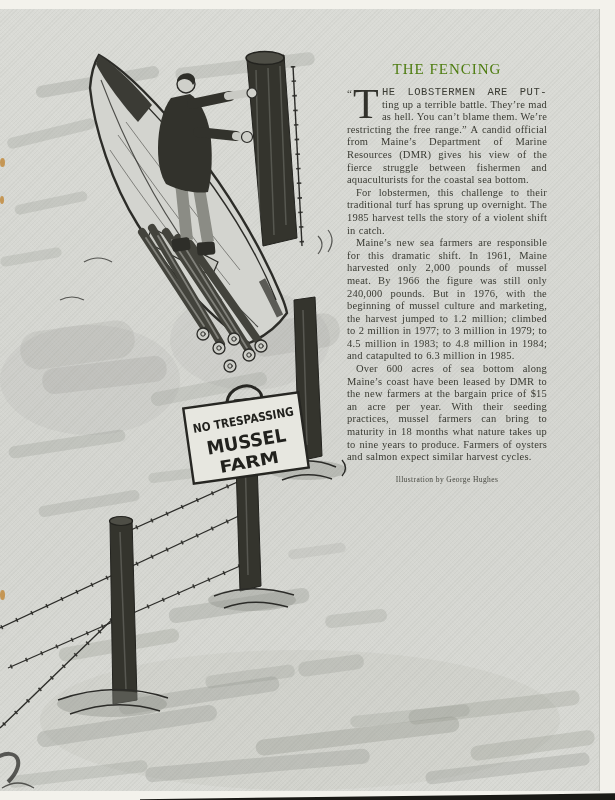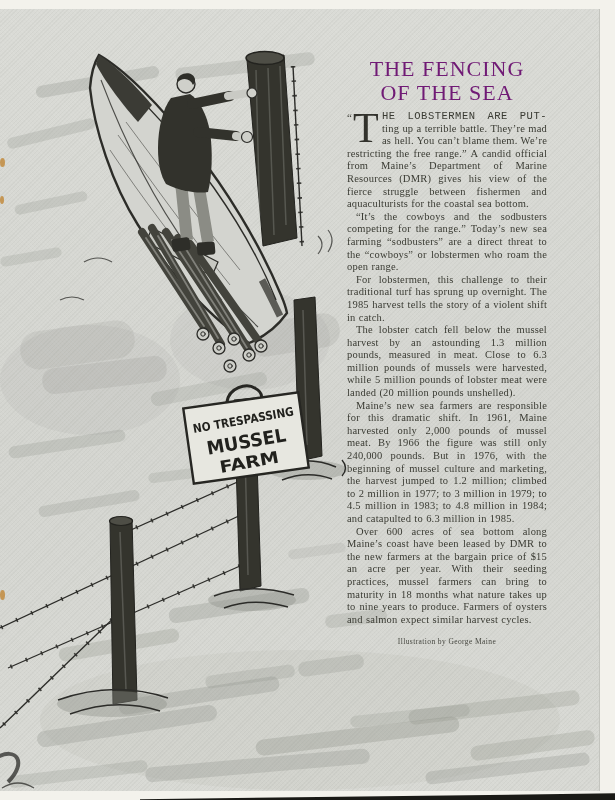--- a/index.html
+++ b/index.html
@@ -15,21 +15,21 @@
          border-right:1px solid #c3c4be;}
   
   #shadow-band{position:absolute;left:140px;right:0;bottom:0;height:7px;background:#1a1a16;
                clip-path:polygon(0 90%,100% 5%,100% 100%,0 100%);}
   .stain{position:absolute;background:#c08634;border-radius:50%;opacity:.8;}
   
   #art{position:absolute;left:0;top:0;width:615px;height:800px;pointer-events:none;}
   
   #article{position:absolute;left:347px;top:57px;width:200px;color:#3a3b33;}
   #article .title{margin:0 0 5px 0;font-weight:normal;text-align:center;
-                  font-size:22px;line-height:24px;letter-spacing:1px;color:#701a75;}
+                  font-size:15px;line-height:24px;letter-spacing:1px;color:#4d7c0f;}
   .title-line{display:block;}
   .para{margin:0;font-size:10.5px;line-height:12.6px;text-align:justify;
         letter-spacing:.2px;word-spacing:.4px;}
   .para.indent{text-indent:9px;}
   .openq{float:left;font-size:11px;line-height:13px;margin:1px 1px 0 0;}
   .dropcap{float:left;font-size:42px;line-height:33px;margin:2px 3px 0 0;color:#32322c;}
   .lead-caps{letter-spacing:.5px;font-family:Liberation Mono, monospace;}
   .credit{margin-top:11px;text-align:center;font-size:7.5px;letter-spacing:.4px;color:#45463f;}
 </style>
 </head>
@@ -177,25 +177,22 @@
       <path d="M84,262 q14,-8 28,0 M60,300 q12,-6 24,0" stroke-width="1.2"></path>
       <path d="M318,236 q8,8 0,18 M328,230 q8,10 0,22" stroke-width="1.2"></path>
       <path d="M-4,758 C16,746 28,762 8,782" stroke-width="4"></path>
       <path d="M2,788 Q18,778 34,788" stroke-width="1.4"></path>
     </g>
   </svg>
 
   <div id="article">
     <h1 class="title">
       <span class="title-line">THE FENCING</span>
-      <span class="title-line">OF THE SEA</span>
     </h1>
     <p class="para"><span class="openq">“</span><span class="dropcap">T</span><span class="lead-caps">HE LOBSTERMEN ARE PUT-</span><span>ting up a terrible battle. They’re mad as hell. You can’t blame them. We’re restricting the free range.” A candid official from Maine’s Department of Marine Resources (DMR) gives his view of the fierce struggle between fishermen and aquaculturists for the coastal sea bottom.</span></p>
-    <p class="para indent">“It’s the cowboys and the sodbusters competing for the range.” Today’s new sea farming “sodbusters” are a direct threat to the “cowboys” or lobstermen who roam the open range.</p>
     <p class="para indent">For lobstermen, this challenge to their traditional turf has sprung up overnight. The 1985 harvest tells the story of a violent shift in catch.</p>
-    <p class="para indent">The lobster catch fell below the mussel harvest by an astounding 1.3 million pounds, measured in meat. Close to 6.3 million pounds of mussels were harvested, while 5 million pounds of lobster meat were landed (20 million pounds unshelled).</p>
     <p class="para indent">Maine’s new sea farmers are responsible for this dramatic shift. In 1961, Maine harvested only 2,000 pounds of mussel meat. By 1966 the figure was still only 240,000 pounds. But in 1976, with the beginning of mussel culture and marketing, the harvest jumped to 1.2 million; climbed to 2 million in 1977; to 3 million in 1979; to 4.5 million in 1983; to 4.8 million in 1984; and catapulted to 6.3 million in 1985.</p>
     <p class="para indent">Over 600 acres of sea bottom along Maine’s coast have been leased by DMR to the new farmers at the bargain price of $15 an acre per year. With their seeding practices, mussel farmers can bring to maturity in 18 months what nature takes up to nine years to produce. Farmers of oysters and salmon expect similar harvest cycles.</p>
-    <div class="credit">Illustration by George Maine</div>
+    <div class="credit">Illustration by George Hughes</div>
   </div>
 
   <div id="shadow-band"></div>
 </div>
 
 </body></html>

